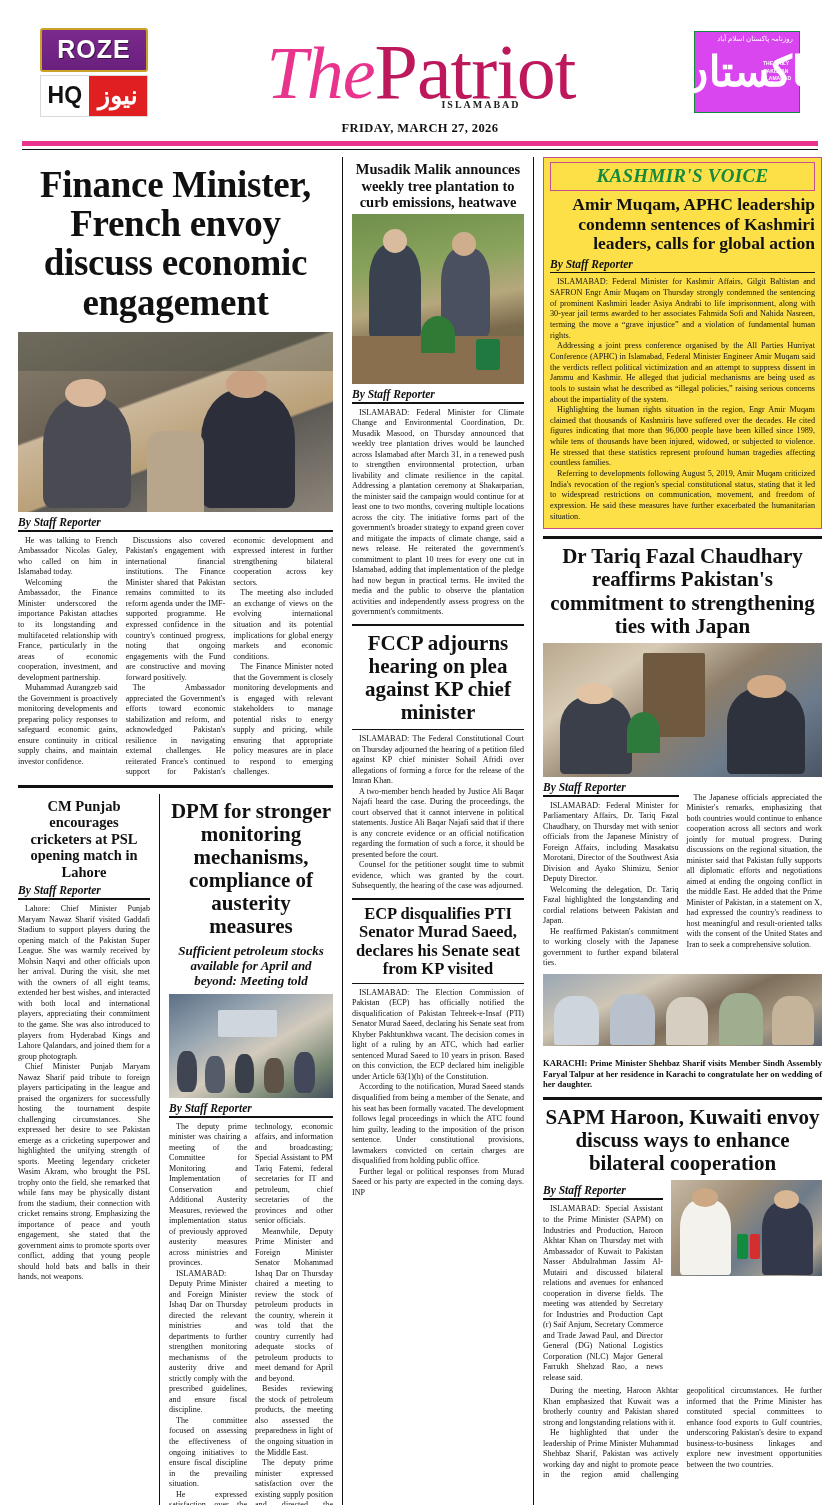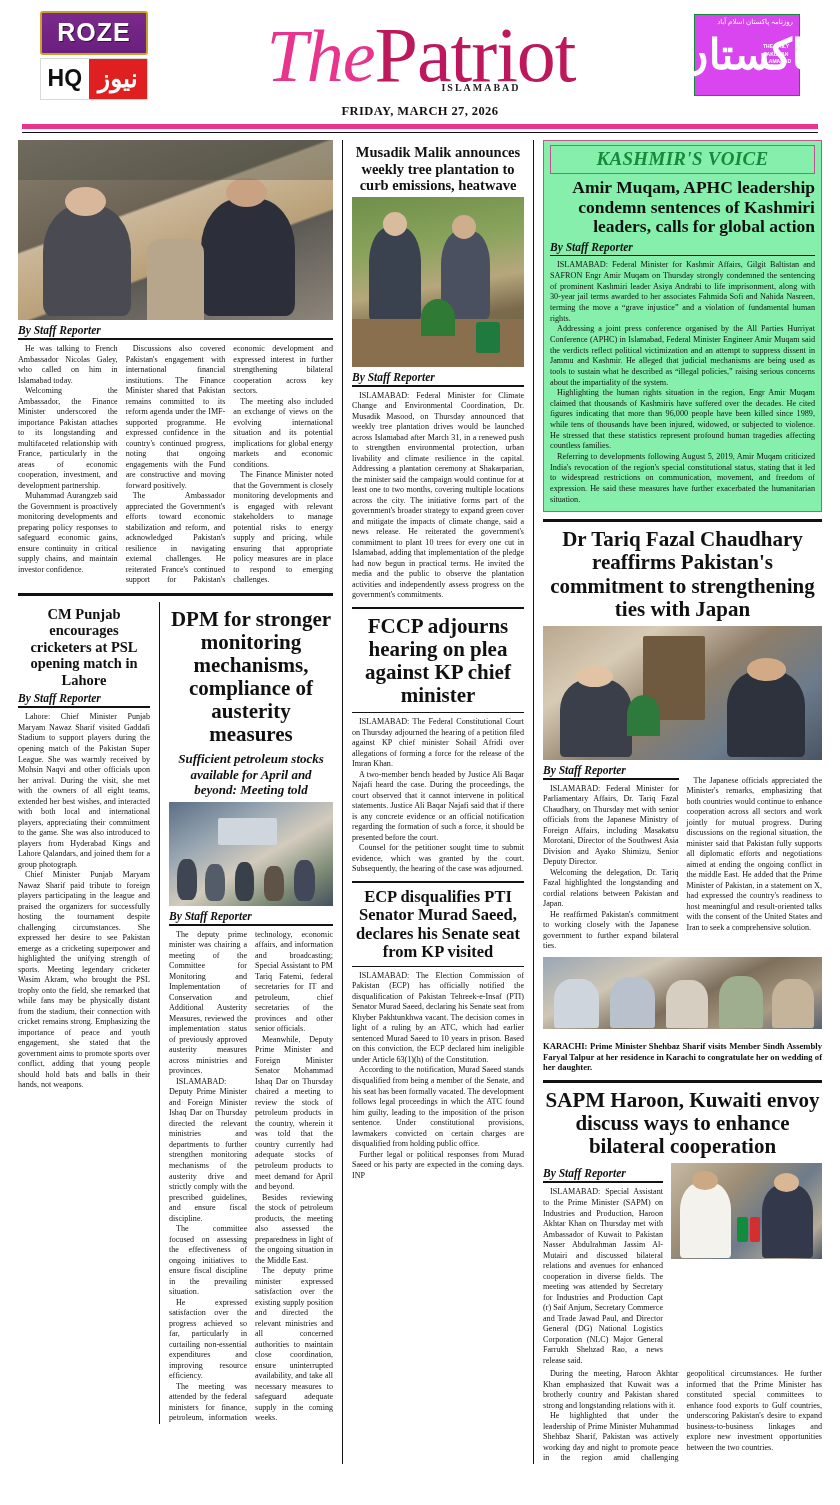--- a/index.html
+++ b/index.html
@@ -1,17 +1,17 @@
 <!DOCTYPE html>
 <html><head>
 <meta charset="utf-8">
 <style>
   html,body{margin:0;padding:0;background:#fff;}
   body{width:840px;height:1505px;font-family:"Liberation Serif",serif;color:#111;overflow:hidden;}
-  .page{width:840px;height:1505px;position:relative;box-sizing:border-box;padding:0 18px;}
+  .page{width:840px;height:1505px;position:relative;box-sizing:border-box;padding:17px 18px;}
 
   
   .masthead{display:flex;align-items:center;justify-content:space-between;padding:14px 22px 0 22px;height:96px;box-sizing:border-box;}
   .roze-logo{width:108px;}
   .roze-top{background:linear-gradient(180deg,#7a2a8c,#6a1f7d);border:2px solid #c9a227;border-radius:3px;height:40px;display:flex;align-items:center;justify-content:center;}
   .roze-top span{color:#fff;font-family:"Liberation Sans",sans-serif;font-weight:bold;font-size:25px;letter-spacing:1px;text-shadow:1px 1px 0 #3a0d47;}
   .roze-bot{display:flex;height:40px;margin-top:3px;border:1px solid #d9d9d9;}
   .roze-hq{flex:0 0 45%;background:#fff;display:flex;align-items:center;justify-content:center;color:#111;font-family:"Liberation Sans",sans-serif;font-weight:bold;font-size:23px;}
   .roze-urdu{flex:1;background:#e02020;display:flex;align-items:center;justify-content:center;color:#fff;font-weight:bold;font-size:25px;}
   .title-wrap{flex:1;text-align:center;position:relative;top:-4px;}
@@ -42,21 +42,21 @@
   .byline-rule{height:2px;background:#111;margin:2px 0 4px 0;}
 
   p.body{font-size:8.1px;line-height:1.30;text-align:justify;margin:0 0 0 0;text-indent:7px;font-family:"Liberation Serif",serif;hyphens:auto;}
   .twocol{column-count:2;column-gap:8px;column-rule:0;}
   .threecol{column-count:3;column-gap:8px;}
 
   .photo{background:#c8cfd4;position:relative;overflow:hidden;border:0;}
   .cap{font-size:8.6px;font-weight:bold;line-height:1.25;text-align:justify;margin-top:12px;font-family:"Liberation Serif",serif;}
 
   
-  .kbox{border:1.5px solid #c64f90;background:#86efac;padding:4px 6px 6px 6px;}
+  .kbox{border:1.5px solid #c64f90;background:#fde047;padding:4px 6px 6px 6px;}
   .kbox-inner{border:1px solid #c64f90;padding:2px 0 3px 0;margin-bottom:4px;}
   .kbox-title{text-align:center;color:#168a3c;font-style:italic;font-weight:bold;font-size:19px;font-family:"Liberation Serif",serif;letter-spacing:.3px;}
   .kbox h2{font-size:17.5px;line-height:1.12;text-align:right;font-weight:bold;margin:3px 0 4px 0;}
   .kbox p{font-size:8.2px;line-height:1.30;text-align:justify;text-indent:7px;margin:0;}
   .kbox .byline-rule{background:#111;height:1.5px;}
 
   
   .ph-a{background:linear-gradient(160deg,#8a7f6e 0%,#6d6456 38%,#cbb79a 39%,#b9a078 62%,#5d5a55 63%,#8d857a 100%);}
   .ph-b{background:linear-gradient(170deg,#6f8f4a 0%,#89a35c 30%,#b6a77d 52%,#7b6a4c 70%,#5d6b3e 100%);}
   .ph-c{background:linear-gradient(150deg,#5c6f86 0%,#98a6b2 30%,#d3cbbd 55%,#7b8a74 80%,#45505e 100%);}
@@ -100,20 +100,21 @@
 
   <div class="dateline">FRIDAY, MARCH 27, 2026</div>
   <div class="rule-pink"></div>
   <div class="rule-thin"></div>
 
   <div class="cols">
 
     <div style="flex:0 0 315px;">
 
       <div>
+        <h1 class="lead">Finance Minister, French envoy discuss economic engagement</h1>
         <div class="photo ph-a" style="height:180px;width:100%;">
           <div class="ph-figs">
             <i style="left:8%;top:36%;width:28%;height:62%;background:#4a4a52;border-radius:42% 42% 10% 10%;"></i>
             <i style="left:15%;top:26%;width:13%;height:16%;background:#d8b79a;border-radius:50%;"></i>
             <i style="left:58%;top:32%;width:30%;height:66%;background:#2c2f3a;border-radius:42% 42% 10% 10%;"></i>
             <i style="left:66%;top:21%;width:13%;height:16%;background:#c9a183;border-radius:50%;"></i>
             <i style="left:41%;top:55%;width:18%;height:45%;background:#b8a68c;border-radius:14px 14px 0 0;"></i>
             <i style="left:0;top:0;width:100%;height:22%;background:rgba(60,70,60,.35);border-radius:0;"></i>
           </div>
         </div>

